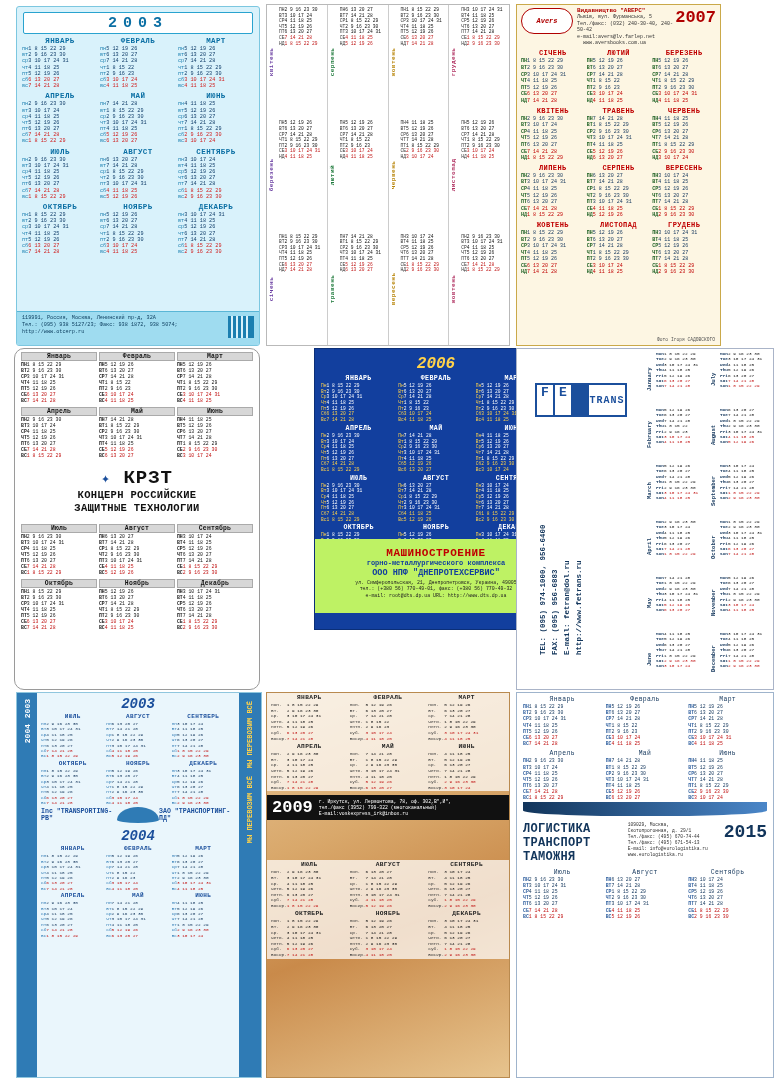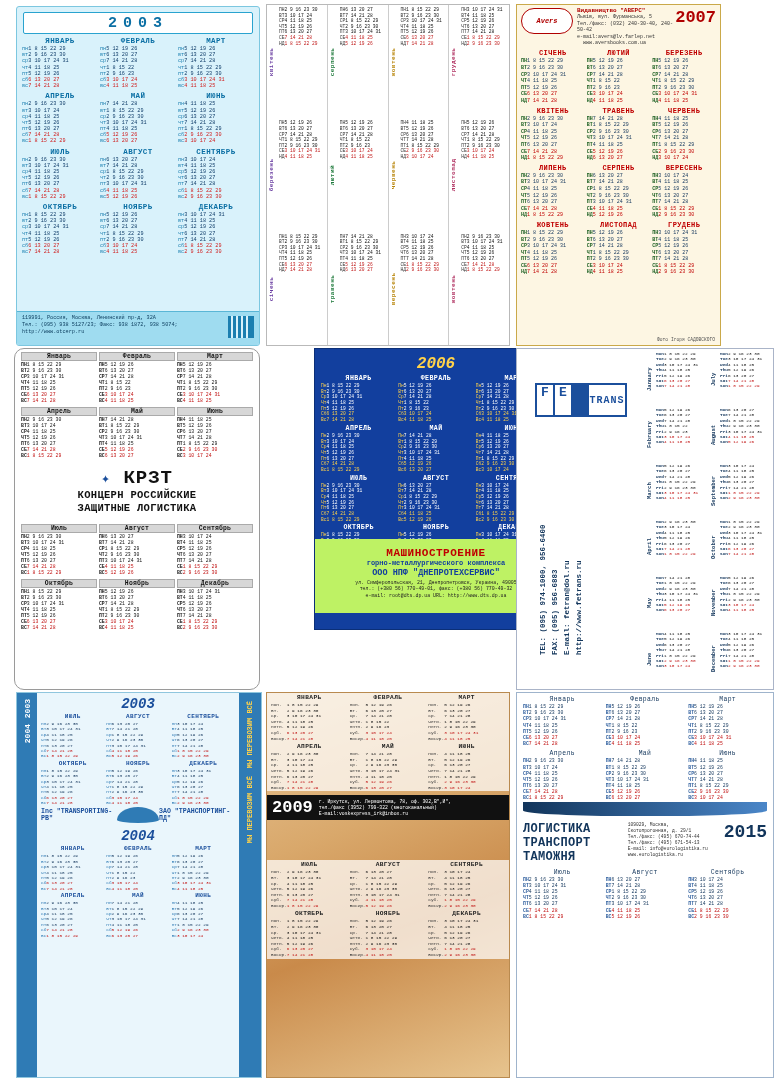--- a/index.html
+++ b/index.html
@@ -1863,21 +1863,21 @@
                 <span>3 10 17 24</span>
               </div>
           </div>
           </div>
       </div>
     </div>
 
     <div class="brand">
       <div class="bn"><span class="star">✦</span> <span>КРЗТ</span></div>
       <div class="bs">КОНЦЕРН РОССИЙСКИЕ</div>
-      <div class="bs">ЗАЩИТНЫЕ ЛОГИСТИКА</div>
+      <div class="bs">ЗАЩИТНЫЕ ТЕХНОЛОГИИ</div>
     </div>
 
     <div class="qblock">
       <div class="mon">
           <div class="mon-title">Июль</div>
         <div class="grid">
             <div class="rowlab">
           <span>ПН</span>
               <span>ВТ</span>
               <span>СР</span>

